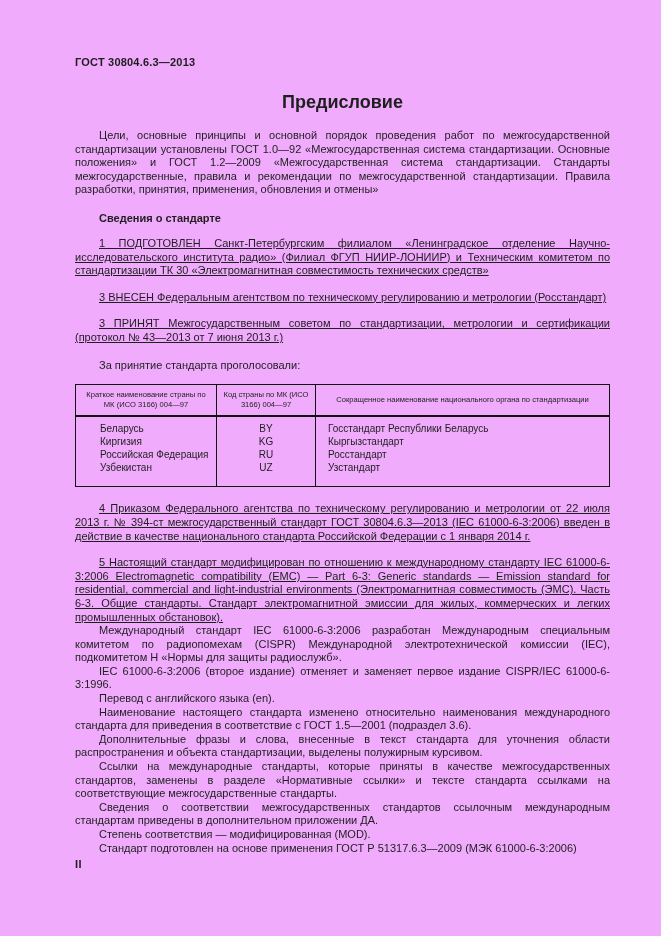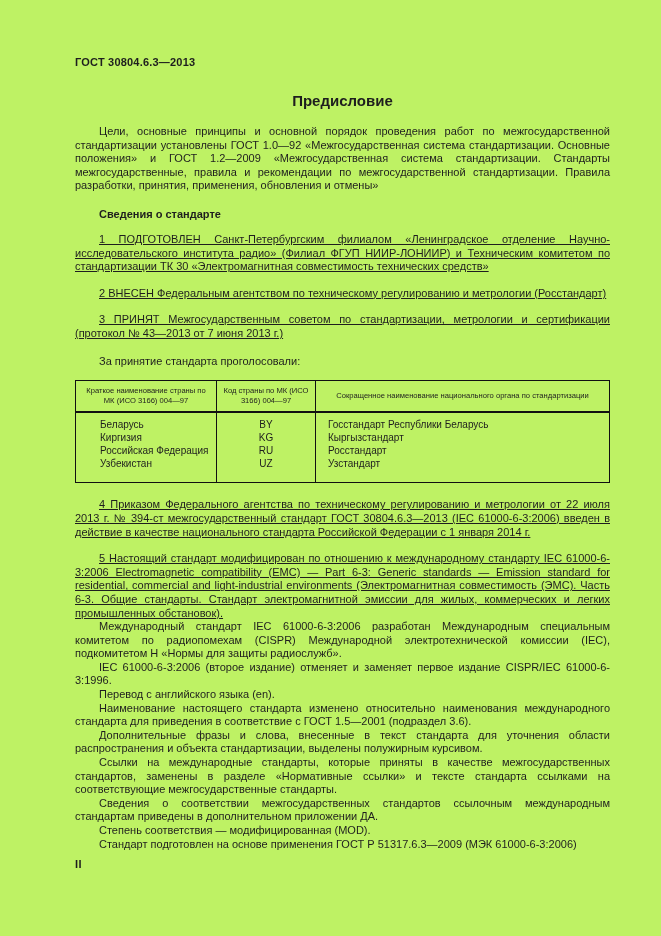--- a/index.html
+++ b/index.html
@@ -1,33 +1,33 @@
 <!DOCTYPE html>
 <html lang="ru"><head>
 <meta charset="utf-8">
 <style>
   html, body { margin: 0; padding: 0; background: #ffffff; }
   .page {
     position: relative;
     width: 661px;
     height: 936px;
-    background: #bef264;
+    background: #f0abfc;
     font-family: "Liberation Sans", sans-serif;
     color: #1e1e1e;
     box-sizing: border-box;
     padding: 56px 51px 0 75px;
     overflow: hidden;
   }
   .doc-number {
     font-size: 11px;
     font-weight: bold;
     letter-spacing: 0.2px;
   }
   .title {
-    font-size: 15px;
+    font-size: 18px;
     font-weight: bold;
     text-align: center;
     margin: 24px 0 16px 0;
   }
   .para {
     font-size: 11px;
     line-height: 13.6px;
     text-align: justify;
     text-indent: 24px;
     margin: 0;
@@ -90,21 +90,21 @@
 
   <div class="doc-number">ГОСТ 30804.6.3—2013</div>
 
   <div class="title">Предисловие</div>
 
   <p class="para">Цели, основные принципы и основной порядок проведения работ по межгосударственной стандартизации установлены ГОСТ 1.0—92 «Межгосударственная система стандартизации. Основные положения» и ГОСТ 1.2—2009 «Межгосударственная система стандартизации. Стандарты межгосударственные, правила и рекомендации по межгосударственной стандартизации. Правила разработки, принятия, применения, обновления и отмены»</p>
 
   <div class="subhead">Сведения о стандарте</div>
 
   <p class="para gap">1  ПОДГОТОВЛЕН Санкт-Петербургским филиалом «Ленинградское отделение Научно-исследовательского института радио» (Филиал ФГУП НИИР-ЛОНИИР) и Техническим комитетом по стандартизации ТК 30 «Электромагнитная совместимость технических средств»</p>
-  <p class="para gap">2  ВНЕСЕН Федеральным агентством по техническому регулированию и метрологии (Росстандарт)</p>
+  <p class="para gap">3  ВНЕСЕН Федеральным агентством по техническому регулированию и метрологии (Росстандарт)</p>
   <p class="para gap">3  ПРИНЯТ Межгосударственным советом по стандартизации, метрологии и сертификации (протокол № 43—2013 от 7 июня 2013 г.)</p>
 
   <p class="vote-line">За принятие стандарта проголосовали:</p>
 
   <table class="vote-table">
     <thead>
       <tr>
         <th class="col-country">Краткое наименование страны по МК (ИСО 3166) 004—97</th>
         <th class="col-code">Код страны по МК (ИСО 3166) 004—97</th>
         <th>Сокращенное наименование национального органа по стандартизации</th>

